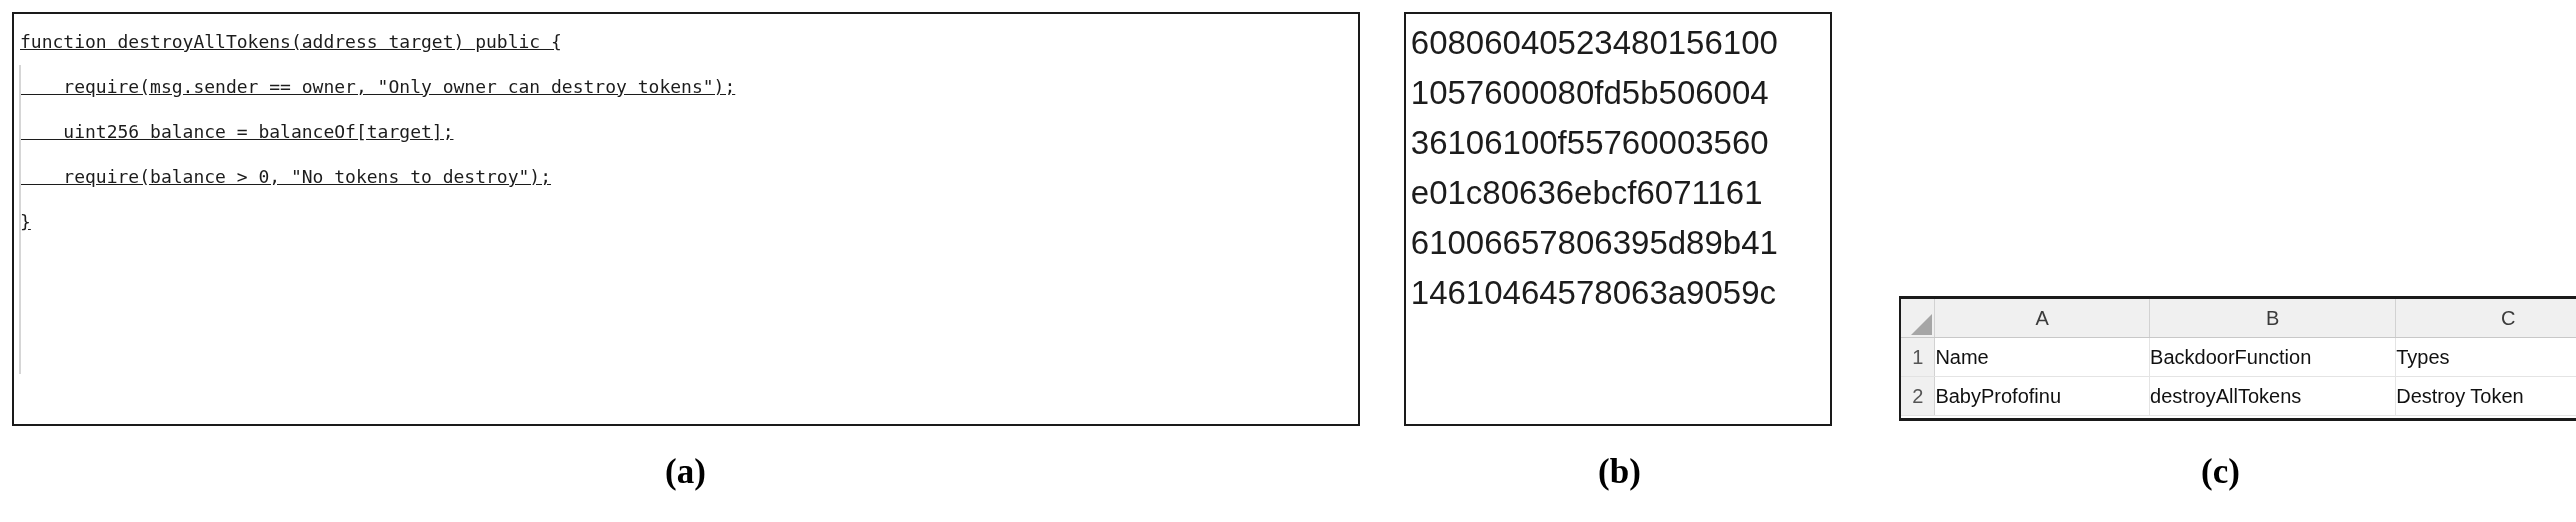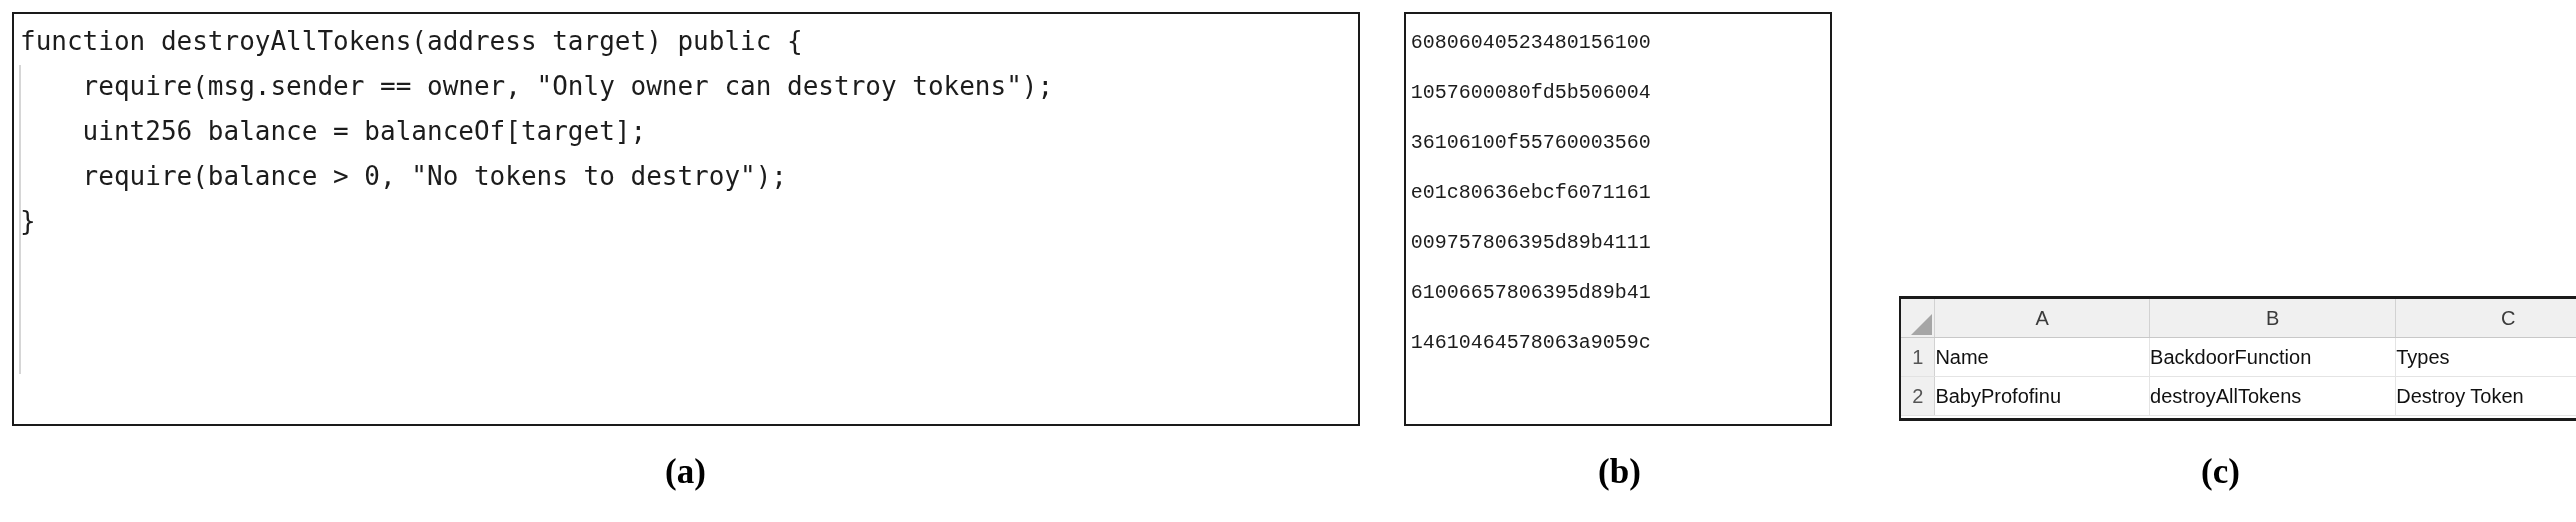--- a/index.html
+++ b/index.html
@@ -36,45 +36,46 @@
   #indent-guide {
     position: absolute;
     left: 4.8px;
     top: 51px;
     width: 1.8px;
     height: 309px;
     background: #d6d6d6;
   }
   .code-line {
     font-family: "DejaVu Sans Mono", "Liberation Mono", monospace;
-    font-size: 26px;
+    font-size: 18px;
     line-height: 45px;
     color: #1c1c1c;
     white-space: pre;
     letter-spacing: 0px;
+    text-decoration: underline;
   }
 
   
   #bytecode-panel {
     position: absolute;
     left: 1404px;
     top: 12px;
     width: 428px;
     height: 414px;
     box-sizing: border-box;
     border: 2.4px solid #1a1a1a;
     background: #ffffff;
     overflow: hidden;
   }
   #bytecode-panel .bytes-inner {
     padding: 3.6px 0 0 4.8px;
   }
   .byte-line {
-    font-family: Liberation Mono, monospace;
-    font-size: 20px;
+    font-family: Liberation Sans, sans-serif;
+    font-size: 33px;
     line-height: 50px;
     color: #1c1c1c;
     white-space: pre;
   }
 
   
   #sheet-panel {
     position: absolute;
     left: 1899px;
     top: 296px;
@@ -176,21 +177,20 @@
     <div class="code-line">}</div>
   </div>
 </div>
 
 <div id="bytecode-panel">
   <div class="bytes-inner">
     <div class="byte-line">60806040523480156100</div>
     <div class="byte-line">1057600080fd5b506004</div>
     <div class="byte-line">36106100f55760003560</div>
     <div class="byte-line">e01c80636ebcf6071161</div>
-    <div class="byte-line">009757806395d89b4111</div>
     <div class="byte-line">61006657806395d89b41</div>
     <div class="byte-line">14610464578063a9059c</div>
   </div>
 </div>
 
 <div id="sheet-panel">
   <table id="sheet-table">
     <colgroup>
       <col class="gutter-col">
       <col class="col-a">

